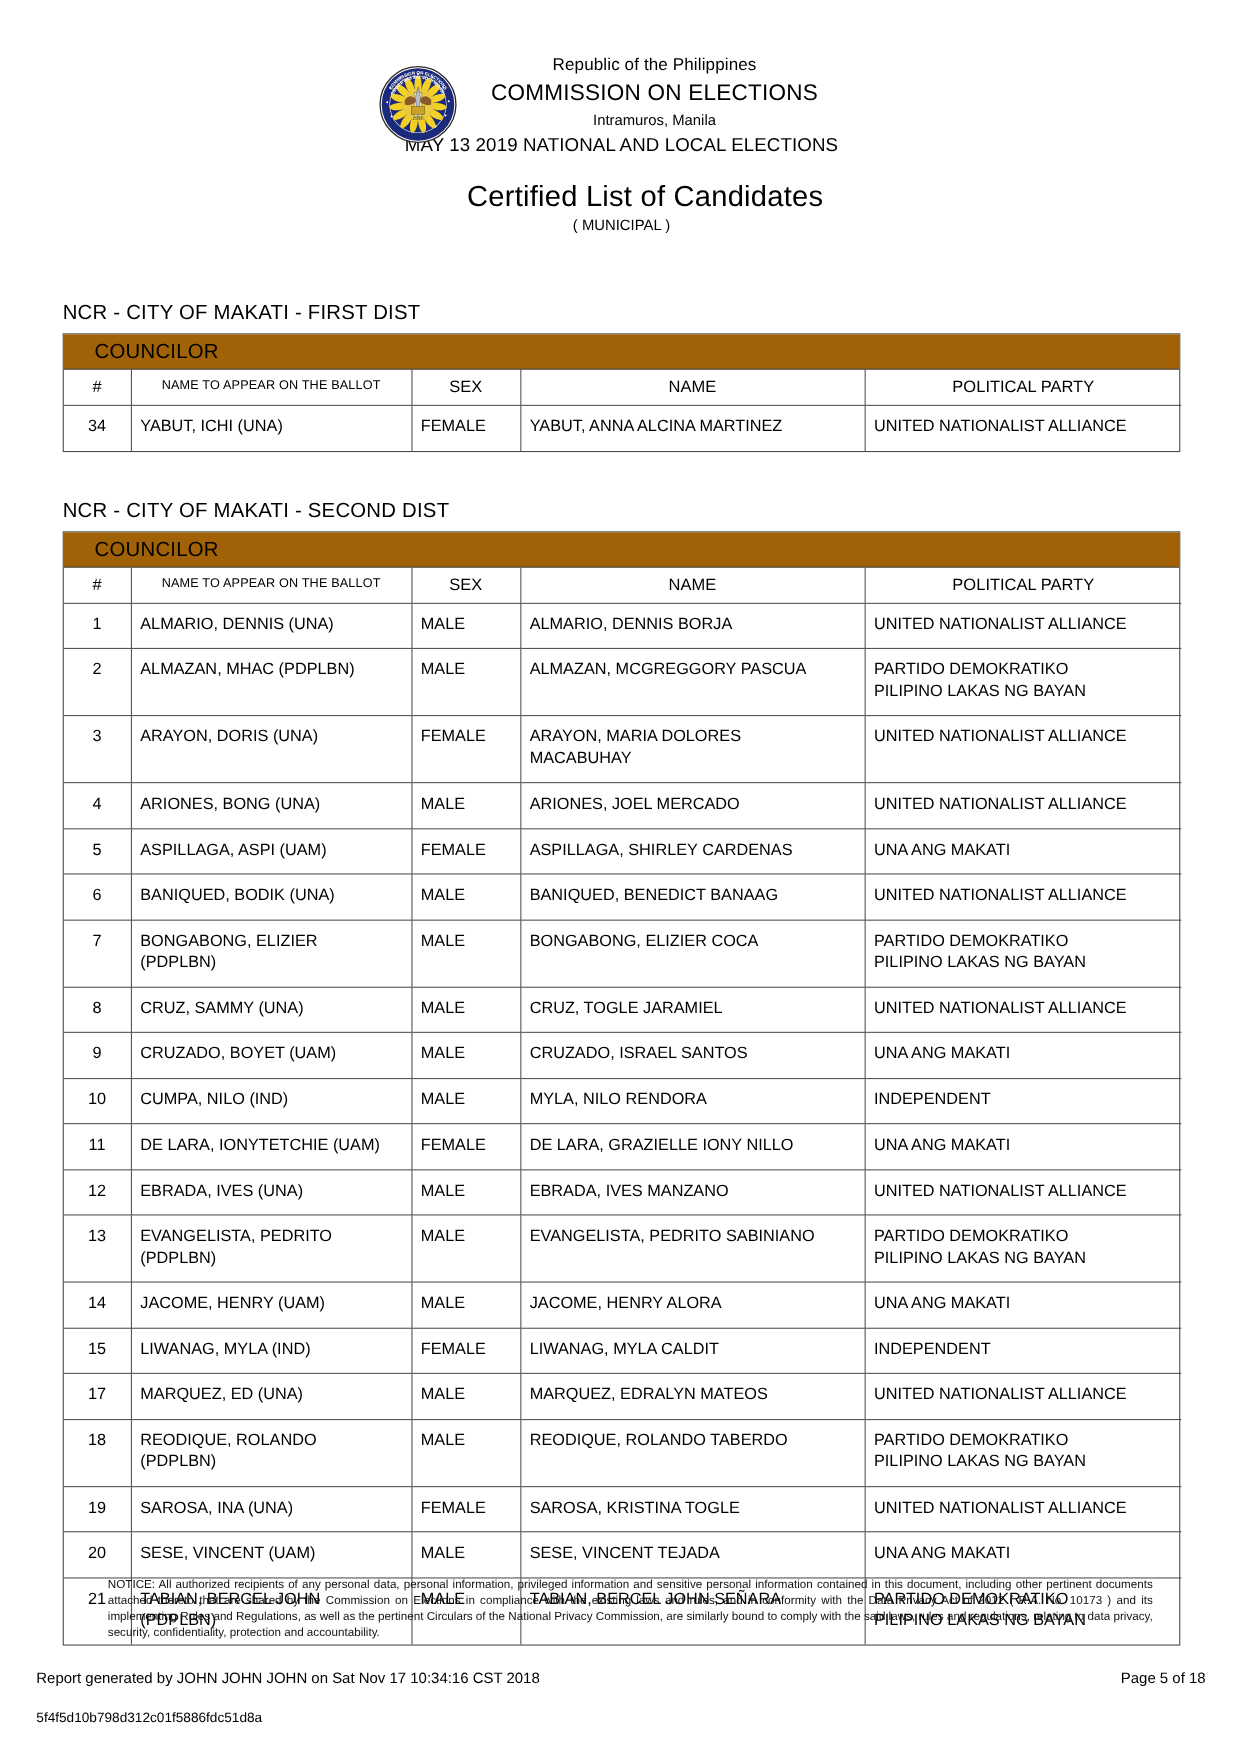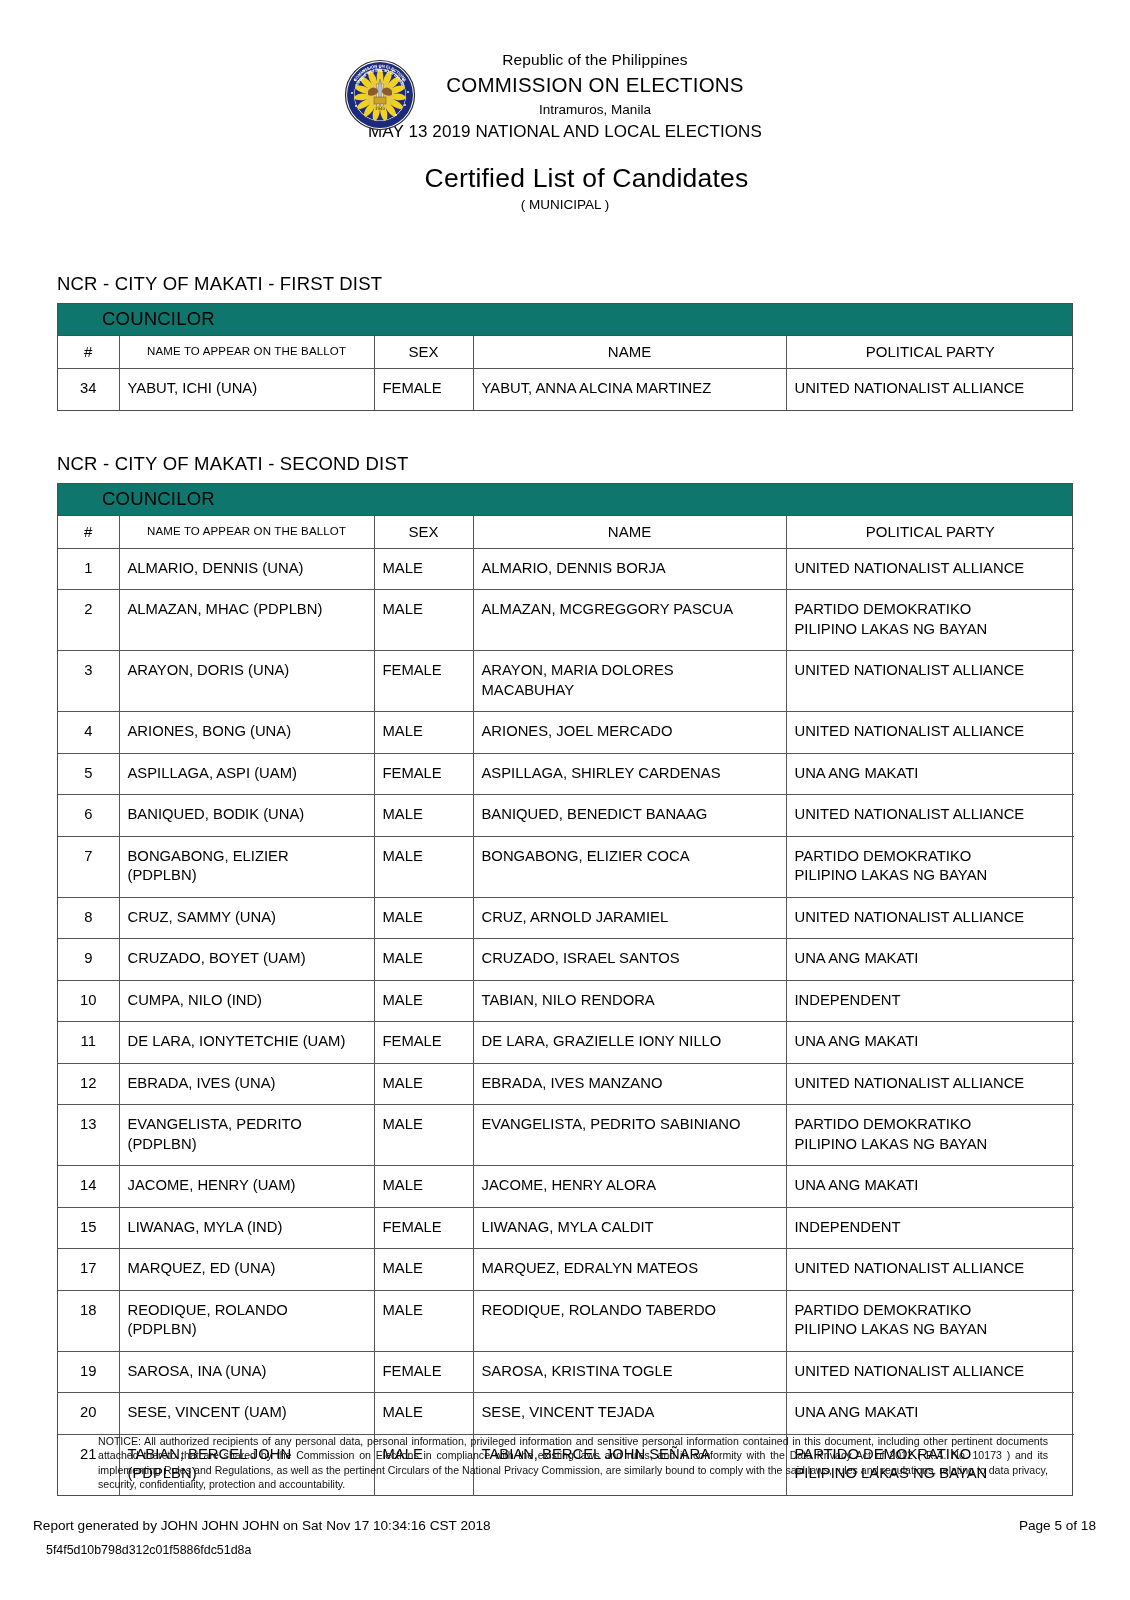--- a/index.html
+++ b/index.html
@@ -85,25 +85,25 @@
   .sec-1 { margin-top: 83px; }
   .sec-2 { margin-top: 42px; }
 
   .tbl-wrap {
     margin-left: 57px;
     margin-right: 57px;
     border: 1.6px solid #4d4d4d;
     border-bottom: 1.6px solid #4d4d4d;
   }
   .position-band {
-    background: #0f766e;
+    background: #a16207;
     border-bottom: 1.4px solid #4d4d4d;
     font-size: 18.5px;
     line-height: 20px;
-    padding: 5px 0 6px 44px;
+    padding: 5px 0 6px 28px;
     letter-spacing: 0.2px;
   }
   table.cands {
     border-collapse: collapse;
     width: 100%;
     table-layout: fixed;
   }
   table.cands col.c-num   { width: 61px; }
   table.cands col.c-bal   { width: 255px; }
   table.cands col.c-sex   { width: 99px; }
@@ -168,24 +168,24 @@
     margin-top: 24px;
     padding: 0 34px 0 33px;
     display: flex;
     justify-content: space-between;
     align-items: baseline;
     font-size: 13.6px;
     line-height: 19px;
     text-align: right;
   }
   .hash {
-    padding-left: 46px;
+    padding-left: 33px;
     font-size: 12.4px;
     line-height: 18px;
-    margin-top: 6px;
+    margin-top: 17px;
   }
 </style>
 </head>
 <body>
 
 <div class="doc-header">
 
   <span class="seal">
     <svg width="72" height="72" viewBox="0 0 72 72" aria-hidden="true">
       <circle cx="36" cy="36" r="34.5" fill="#ffffff" stroke="#2b2b2b" stroke-width="1.2"></circle>
@@ -449,21 +449,21 @@
               </td>
   </tr>
 
   <tr>
     <td class="num">8</td>
     <td class="bal">
                 <span class="ln2">CRUZ, SAMMY (UNA)</span>
               </td>
     <td class="sex">MALE</td>
     <td class="nam">
-                <span class="ln2">CRUZ, ARNOLD JARAMIEL</span>
+                <span class="ln2">CRUZ, TOGLE JARAMIEL</span>
               </td>
     <td class="par">
                 <span class="ln2">UNITED NATIONALIST ALLIANCE</span>
               </td>
   </tr>
 
   <tr>
     <td class="num">9</td>
     <td class="bal">
                 <span class="ln2">CRUZADO, BOYET (UAM)</span>
@@ -477,21 +477,21 @@
               </td>
   </tr>
 
   <tr>
     <td class="num">10</td>
     <td class="bal">
                 <span class="ln2">CUMPA, NILO (IND)</span>
               </td>
     <td class="sex">MALE</td>
     <td class="nam">
-                <span class="ln2">TABIAN, NILO RENDORA</span>
+                <span class="ln2">MYLA, NILO RENDORA</span>
               </td>
     <td class="par">
                 <span class="ln2">INDEPENDENT</span>
               </td>
   </tr>
 
   <tr>
     <td class="num">11</td>
     <td class="bal">
                 <span class="ln2">DE LARA, IONYTETCHIE (UAM)</span>

